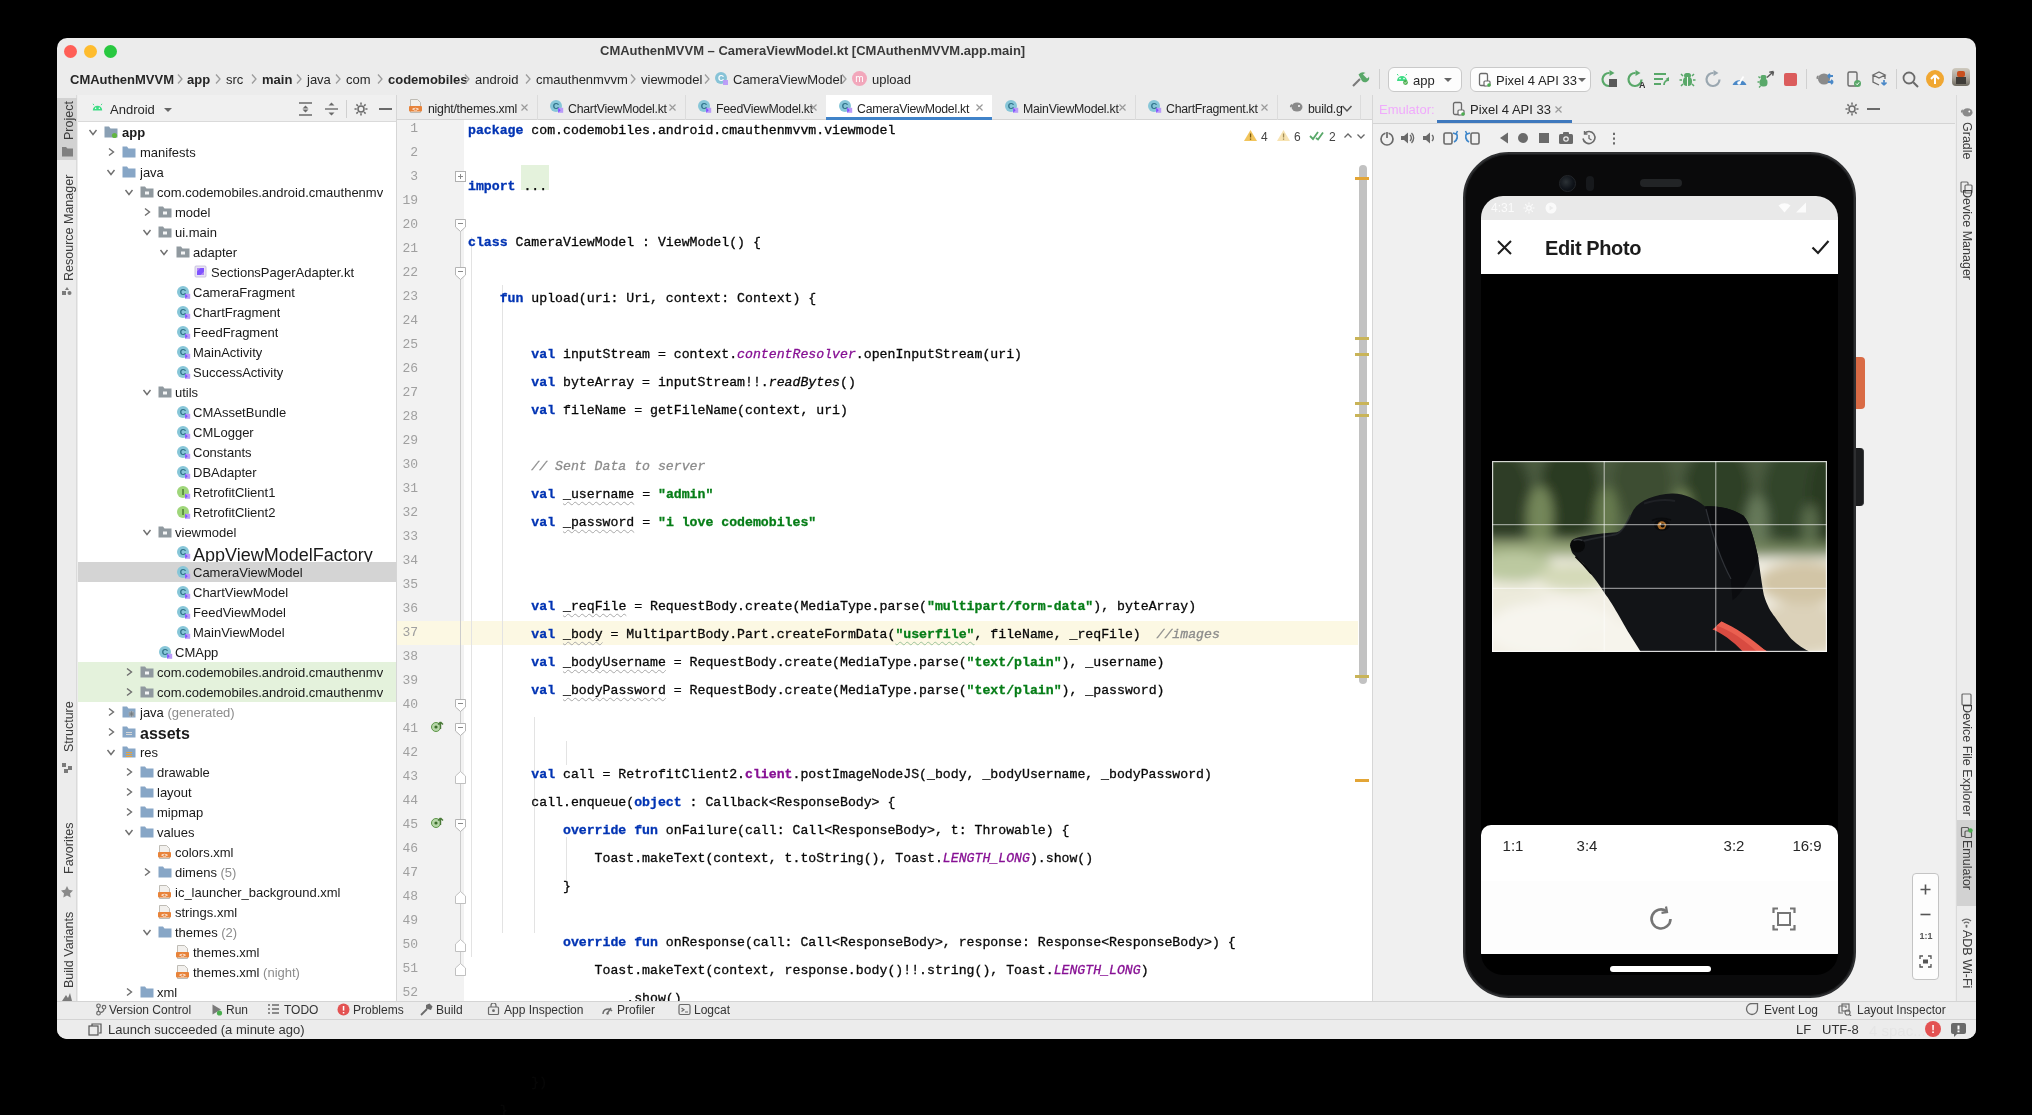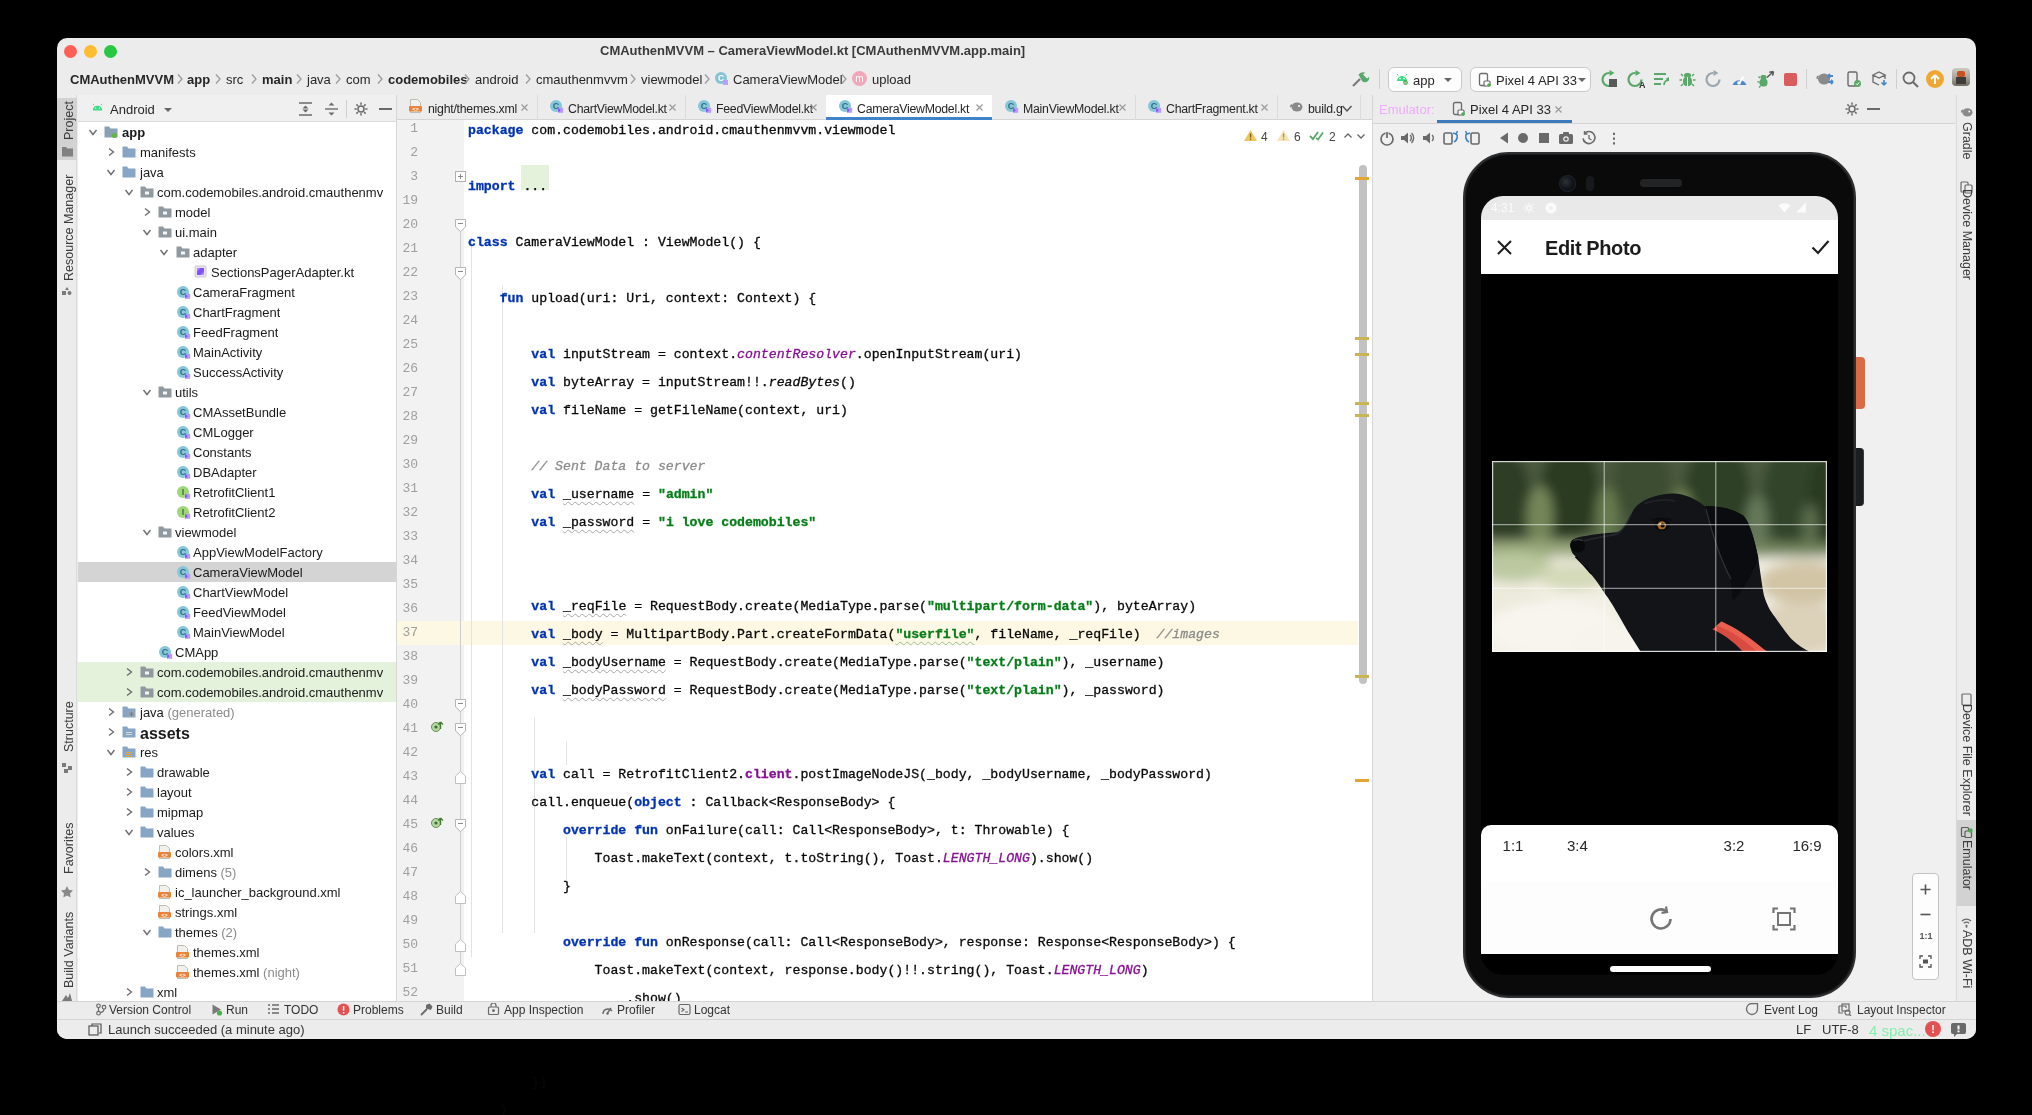--- a/index.html
+++ b/index.html
@@ -432,21 +432,21 @@
   </div>
 <div class="abs" style="left:175px;top:525px;font-size:13px;font-weight:400;color:#1a1a1a;white-space:nowrap;max-width:221px;overflow:hidden">viewmodel</div>
 <div class="abs" style="left:176px;top:545px">
     <svg width="15" height="14" viewBox="0 0 15 14">
       <circle cx="7" cy="7" r="6" fill="#87c6d8"></circle>
       <text x="7" y="10.2" font-size="9" font-weight="bold" fill="#2d6f86" text-anchor="middle" font-family="Liberation Sans">C</text>
       <path d="M9.2 8.8 h5 v5 h-5 z" fill="#b99bf8"></path>
       <path d="M9.2 8.8 l2.5 2.5 -2.5 2.5 z" fill="#7f52ff"></path>
     </svg>
   </div>
-<div class="abs" style="left:193px;top:545px;font-size:13px;font-weight:400;color:#1a1a1a;white-space:nowrap;max-width:203px;overflow:hidden">AppViewModelFactory</div>
+<div class="abs" style="left:193px;top:545px;font-size:18px;font-weight:400;color:#1a1a1a;white-space:nowrap;max-width:203px;overflow:hidden">AppViewModelFactory</div>
 <div class="abs" style="left:78px;top:562px;width:318px;height:20px;background:#d4d4d4"></div>
 <div class="abs" style="left:176px;top:565px">
     <svg width="15" height="14" viewBox="0 0 15 14">
       <circle cx="7" cy="7" r="6" fill="#87c6d8"></circle>
       <text x="7" y="10.2" font-size="9" font-weight="bold" fill="#2d6f86" text-anchor="middle" font-family="Liberation Sans">C</text>
       <path d="M9.2 8.8 h5 v5 h-5 z" fill="#b99bf8"></path>
       <path d="M9.2 8.8 l2.5 2.5 -2.5 2.5 z" fill="#7f52ff"></path>
     </svg>
   </div>
 <div class="abs" style="left:193px;top:565px;font-size:13px;font-weight:400;color:#1a1a1a;white-space:nowrap;max-width:203px;overflow:hidden">CameraViewModel</div>
@@ -1006,21 +1006,21 @@
 <path d="M229.6 160.4 L277 191.7 L252 191.7 C241 180 229 171.5 220.5 168.5 Z" fill="#d84b41"></path>
 <path d="M229.6 160.4 C243 166 260 178 272 188.5 L277 191.7 L266 191.7 C254 180 238 169 224.5 164.5 Z" fill="#ea5f50"></path>
 <g stroke="#ffffff" stroke-opacity="0.65" stroke-width="1" fill="none">
 <path d="M112.2 0 V191 M223.8 0 V191 M0 63.7 H335 M0 127.3 H335"></path>
 </g>
 <rect x="0.6" y="0.6" width="333.8" height="189.8" fill="none" stroke="#ffffff" stroke-opacity="0.8" stroke-width="1.2"></rect>
 </g>
     </svg>
 <div class="abs" style="left:0;top:629px;width:357px;height:56px;background:#fff;border-radius:10px 10px 0 0;box-shadow:0 3px 5px rgba(0,0,0,0.18)"></div>
 <div class="abs" style="left:32px;top:641px;width:40px;margin-left:-20px;text-align:center;font-size:15px;color:#262626">1:1</div>
-<div class="abs" style="left:106px;top:641px;width:40px;margin-left:-20px;font-size:15px;color:#262626">3:4</div>
+<div class="abs" style="left:106px;top:641px;width:40px;margin-left:-20px;text-align:center;font-size:15px;color:#262626">3:4</div>
 <div class="abs" style="left:253px;top:641px;width:40px;margin-left:-20px;text-align:center;font-size:15px;color:#262626">3:2</div>
 <div class="abs" style="left:326px;top:641px;width:40px;margin-left:-20px;text-align:center;font-size:15px;color:#262626">16:9</div>
 <div class="abs" style="left:0;top:685px;width:357px;height:73px;background:#fdfdfd"></div>
 <svg class="abs" style="left:166px;top:709px" width="28" height="28" viewBox="0 0 28 28">
       <path d="M23.5 14 a9.5 9.5 0 1 1 -4 -7.8" fill="none" stroke="#757575" stroke-width="2.6"></path>
       <path d="M19 1.5 l1 5.5 -5.5 0.8" fill="none" stroke="#757575" stroke-width="2.2"></path>
     </svg>
 <svg class="abs" style="left:291px;top:711px" width="24" height="24" viewBox="0 0 24 24">
       <g stroke="#757575" stroke-width="2.2" fill="none">
         <path d="M1.5 6 V1.5 H6 M18 1.5 h4.5 V6 M22.5 18 v4.5 H18 M6 22.5 H1.5 V18"></path>
@@ -1152,19 +1152,19 @@
   </div>
 <div class="abs" style="left:1857px;top:1003px;font-size:12px;color:#333">Layout Inspector</div>
 <div class="abs" style="left:57px;top:1019px;width:1919px;height:20px;background:#ececec;border-top:1px solid #d4d4d4;border-radius:0 0 10px 10px"></div>
 <svg class="abs" style="left:88px;top:1023px" width="14" height="13" viewBox="0 0 14 13">
     <rect x="1" y="3" width="9" height="9" fill="none" stroke="#555" stroke-width="1.2"></rect>
     <path d="M4 3 V1 h9 v9 h-2" fill="none" stroke="#555" stroke-width="1.2"></path>
   </svg>
 <div class="abs" style="left:108px;top:1022px;font-size:13px;color:#333">Launch succeeded (a minute ago)</div>
 <div class="abs" style="left:1796px;top:1022px;font-size:13px;color:#333">LF</div>
 <div class="abs" style="left:1822px;top:1022px;font-size:13px;color:#333">UTF-8</div>
-<div class="abs" style="left:1869px;top:1022px;font-size:15px;color:#86efac">4 spac...</div>
+<div class="abs" style="left:1869px;top:1022px;font-size:15px;color:#e5e5e5">4 spac...</div>
 <div class="abs" style="left:1925px;top:1021px;width:16px;height:16px;border-radius:50%;background:#e35252;color:#fff;font-size:11px;font-weight:700;text-align:center;line-height:16px">!</div>
 <svg class="abs" style="left:1950px;top:1021px" width="17" height="16" viewBox="0 0 17 16">
     <rect x="1" y="2" width="15" height="11" rx="2" fill="#6a6a6a"></rect>
     <path d="M4 13 l0 3 3 -3 z" fill="#6a6a6a"></path>
     <rect x="7.5" y="4.5" width="2" height="4" fill="#fff"></rect>
     <rect x="7.5" y="9.5" width="2" height="1.8" fill="#fff"></rect>
   </svg>
 </body></html>

